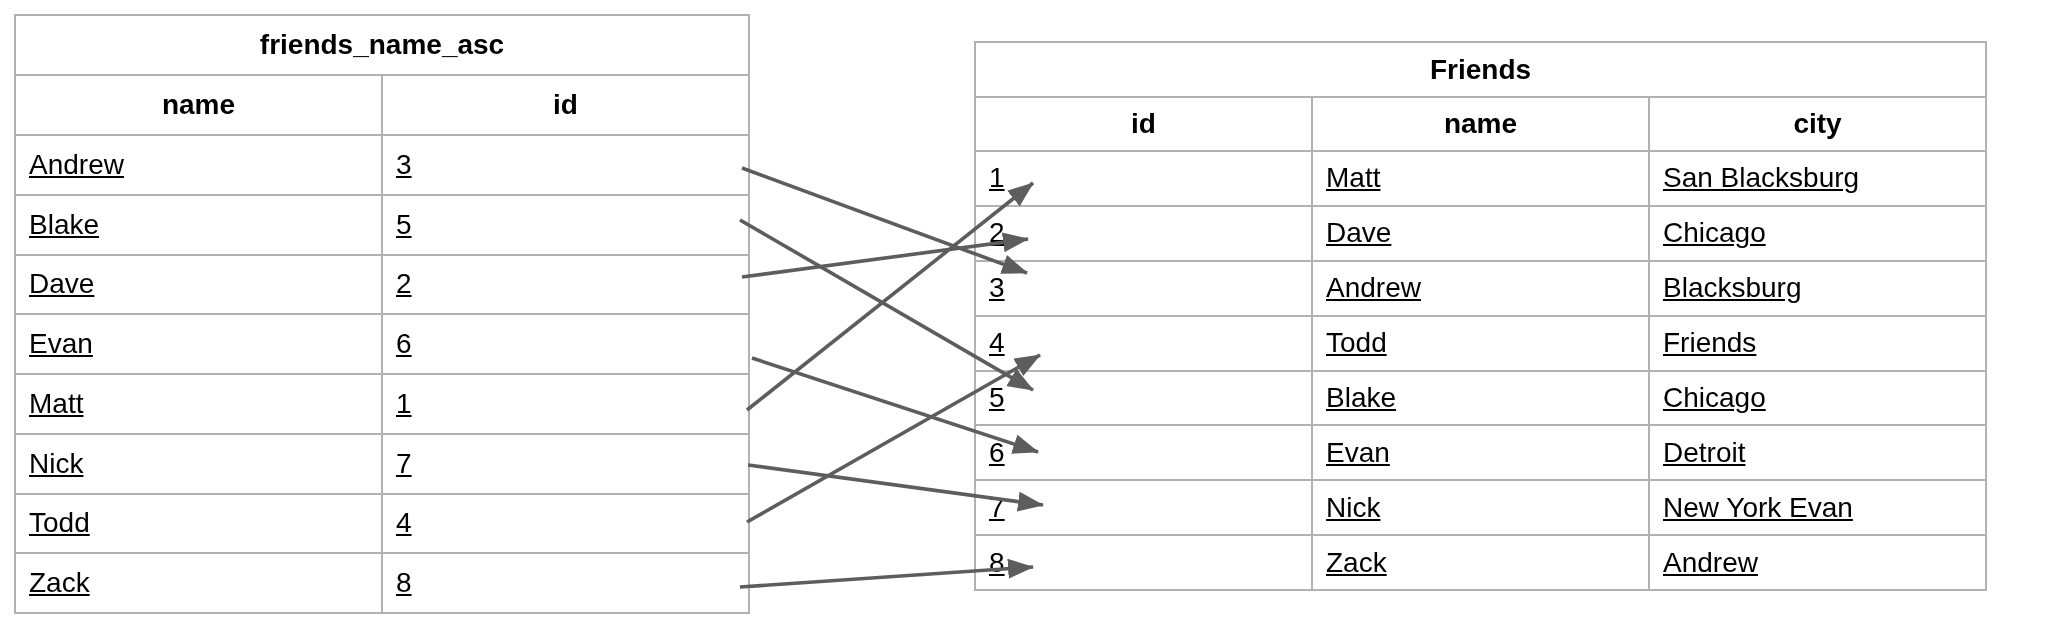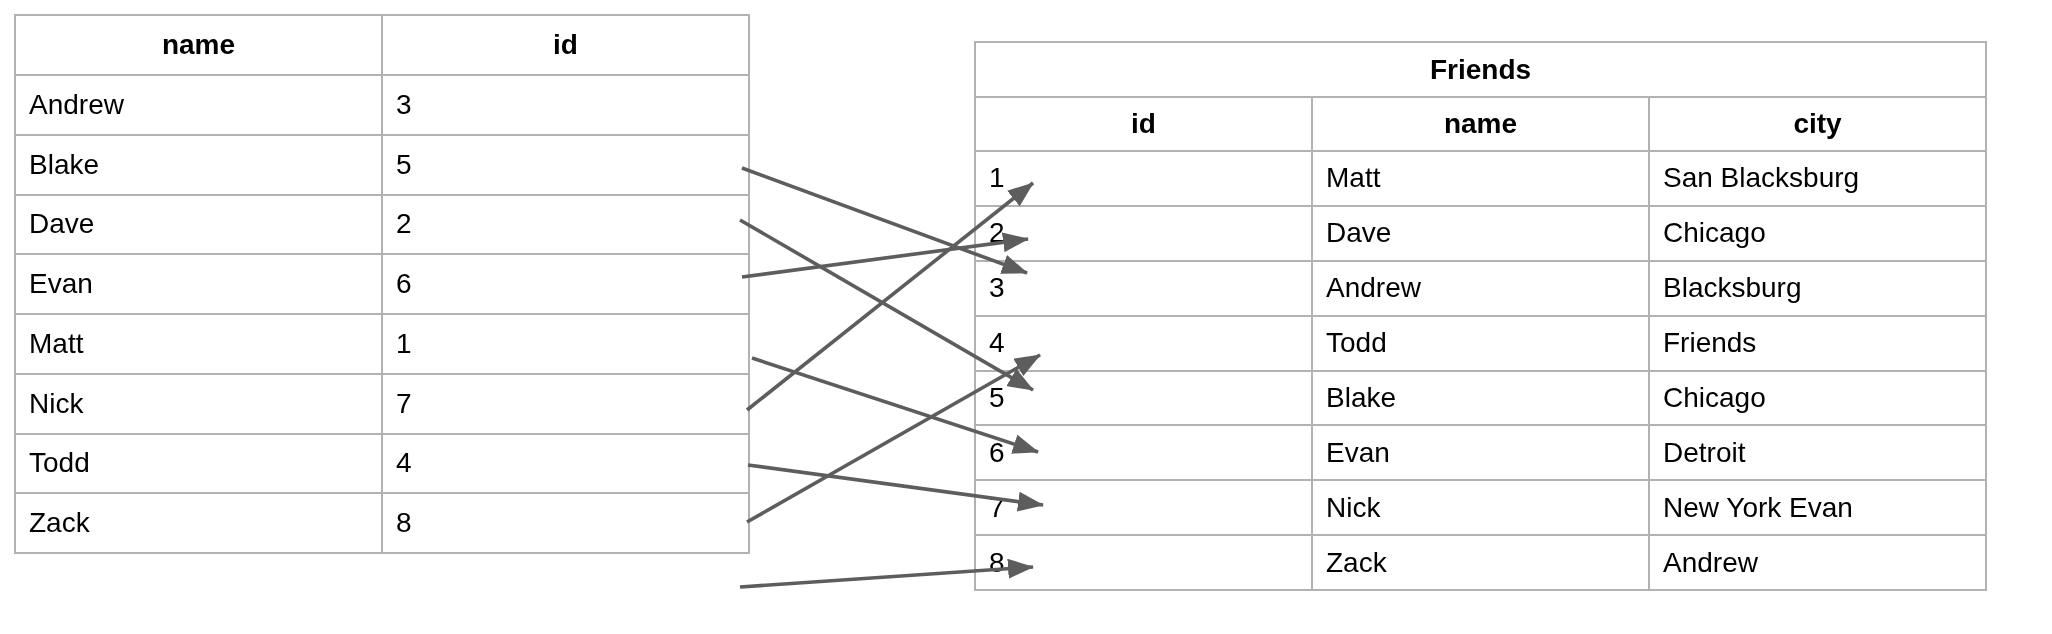--- a/index.html
+++ b/index.html
@@ -19,21 +19,21 @@
     background: #ffffff;
   }
   table.tbl th, table.tbl td {
     border: 2px solid #b2b2b2;
     font-size: 28px;
     vertical-align: middle;
     overflow: hidden;
     white-space: nowrap;
   }
   table.tbl th { font-weight: 700; text-align: center; padding: 0; }
-  table.tbl td { font-weight: 400; text-align: left; padding: 0 0 0 13px; }
+  table.tbl td { font-weight: 400; text-align: left; padding: 0 0 0 13px; text-decoration: underline; }
 
   #index-table { left: 14px; top: 14px; width: 734px; }
   #index-table tr.title-row  { height: 60px; }
   #index-table tr.header-row { height: 60px; }
   #index-table tbody tr      { height: 59.75px; }
 
   #friends-table { left: 974px; top: 41px; width: 1011px; }
   #friends-table tr.title-row  { height: 55px; }
   #friends-table tr.header-row { height: 54px; }
   #friends-table tbody tr      { height: 54.875px; }
@@ -51,20 +51,23 @@
 <body>
 
 <div class="canvas">
 
   <table class="tbl" id="index-table">
     <colgroup>
         <col style="width:367px">
         <col style="width:367px">
       </colgroup>
     <thead>
+      <tr class="title-row">
+        <th colspan="2">friends_name_asc</th>
+      </tr>
       <tr class="header-row" id="index-table-head">
           <th>name</th>
           <th>id</th>
         </tr>
     </thead>
     <tbody id="index-table-body">
         <tr>
           <td>Andrew</td>
           <td>3</td>
         </tr>

